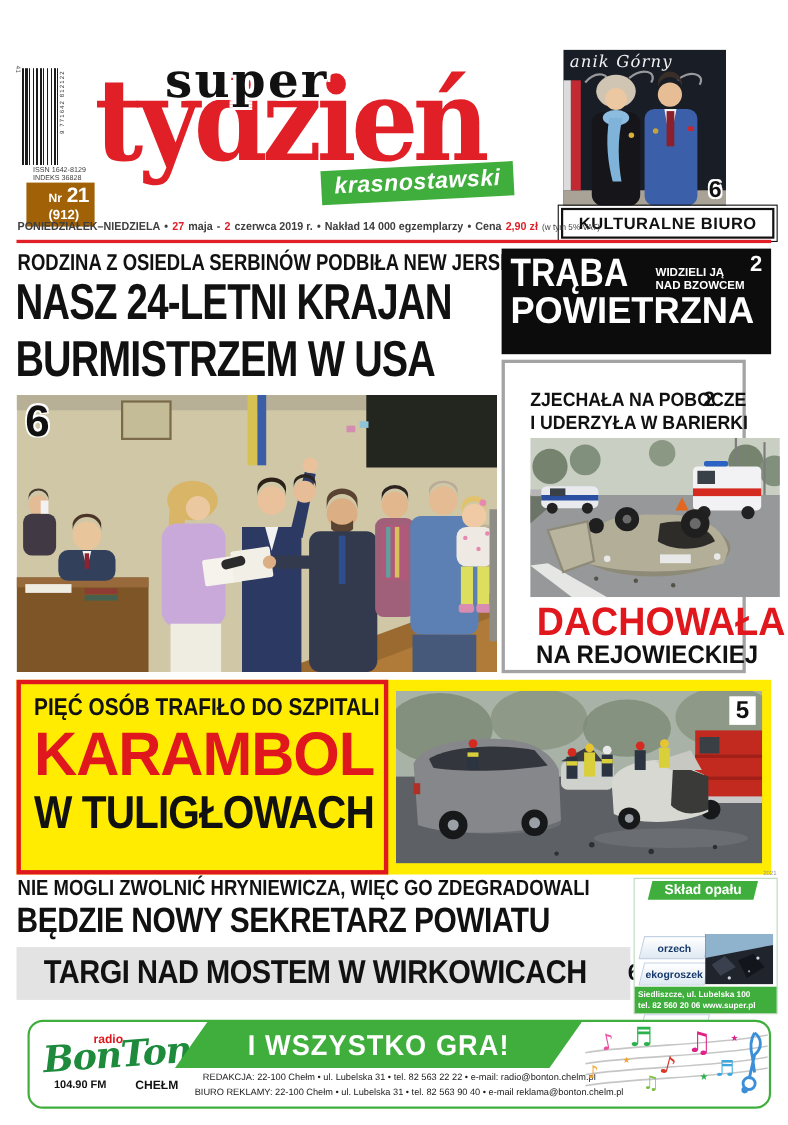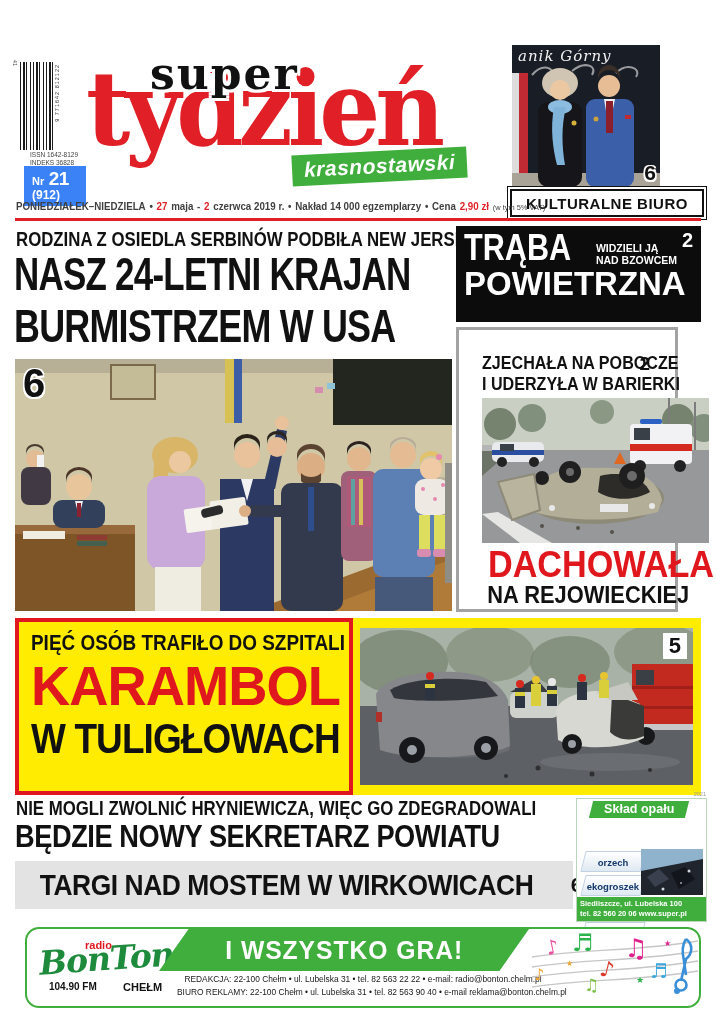--- a/index.html
+++ b/index.html
@@ -5,22 +5,22 @@
   html,body{margin:0;padding:0;background:#fff;}
   .page{position:relative;width:716px;height:1023px;background:#fff;overflow:hidden;
         font-family:"Liberation Sans",sans-serif;}
   
   .barcode{position:absolute;left:20px;top:62px;width:34px;height:88px;
     background:repeating-linear-gradient(90deg,#1c1c1c 0 1.5px,#fff 1.5px 3px,#1c1c1c 3px 5px,#fff 5px 6px,#1c1c1c 6px 7px,#fff 7px 10px,#1c1c1c 10px 11px,#fff 11px 13px);}
   .barcode-num{position:absolute;left:54px;top:64px;font-size:5.5px;color:#333;
     writing-mode:vertical-rl;transform:rotate(180deg);letter-spacing:1px;}
   .barcode-top{position:absolute;left:12px;top:60px;font-size:6px;color:#555;transform:rotate(90deg);}
   .issn-block{position:absolute;left:30px;top:151px;font-size:6.5px;color:#444;line-height:1.25;}
-  .issue-box{position:absolute;left:24px;top:166px;width:62px;height:40px;background:#3b82f6;
-    color:#fff;padding:2px 0 0 8px;box-sizing:border-box;}
+  .issue-box{position:absolute;left:24px;top:166px;width:62px;height:40px;background:#a16207;
+    color:#fff;padding:2px 0 0 20px;box-sizing:border-box;}
   .issue-box .nr{font-size:11px;font-weight:bold;}
   .issue-box .num{font-size:19px;font-weight:bold;letter-spacing:-.5px;}
   .issue-sub{font-size:12px;font-weight:bold;margin-top:-2px;}
   .super{position:absolute;left:150px;top:48px;font-family:"DejaVu Serif",serif;font-weight:bold;
     font-size:44px;color:#111;letter-spacing:2px;z-index:3;
     text-shadow:-3px -3px 0 #fff,3px -3px 0 #fff,-3px 3px 0 #fff,3px 3px 0 #fff,0 -3px 0 #fff,0 3px 0 #fff,-3px 0 0 #fff,3px 0 0 #fff;}
   .tydzien{position:absolute;left:86px;top:58px;font-family:"DejaVu Serif",serif;font-weight:bold;
     font-size:96px;line-height:1;color:#e01f26;letter-spacing:-5px;z-index:2;transform:scaleY(1.08);transform-origin:0 0;}
   .edition{position:absolute;left:292px;top:151px;z-index:4;background:#3fae3c;color:#fff;
     font-weight:bold;font-style:italic;font-size:21px;padding:3px 12px 4px 12px;transform:rotate(-3deg);

